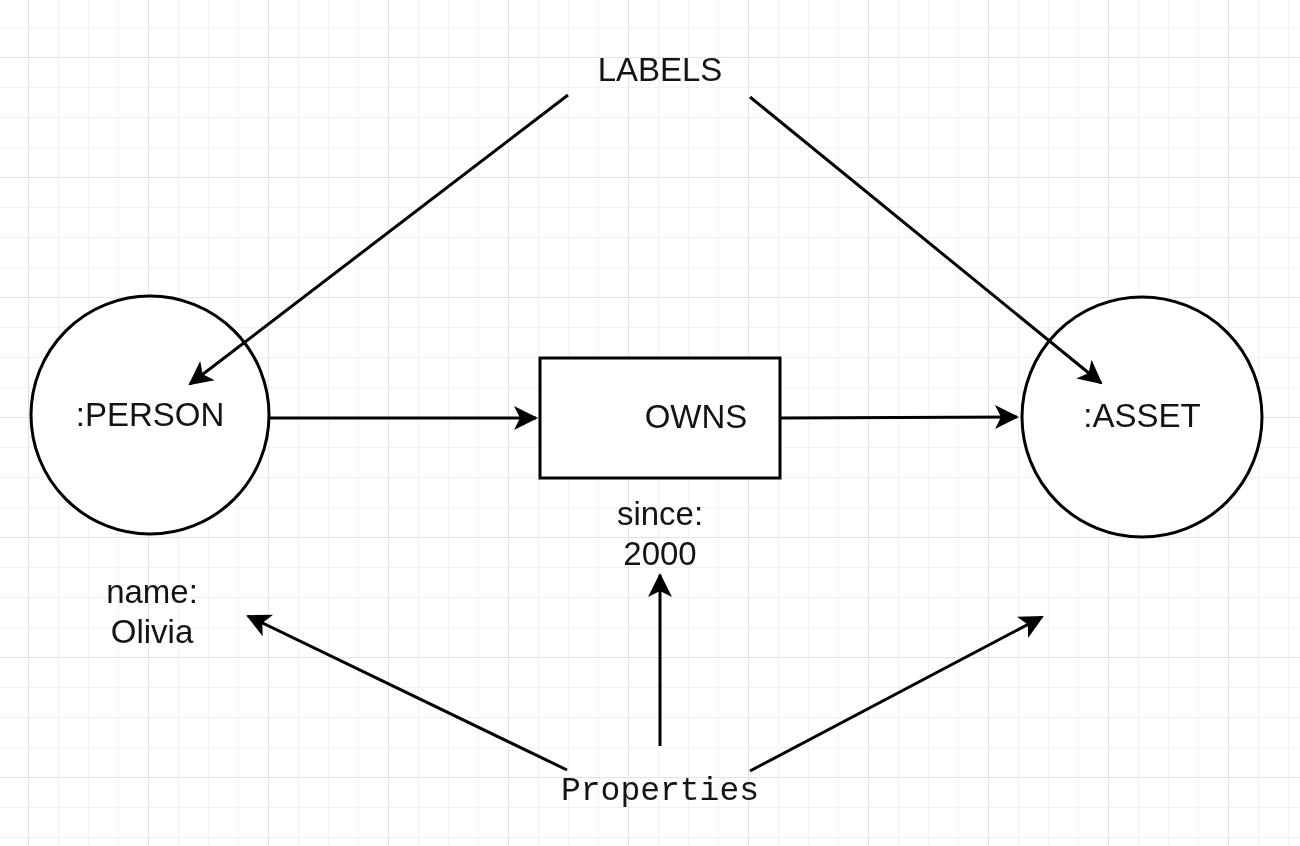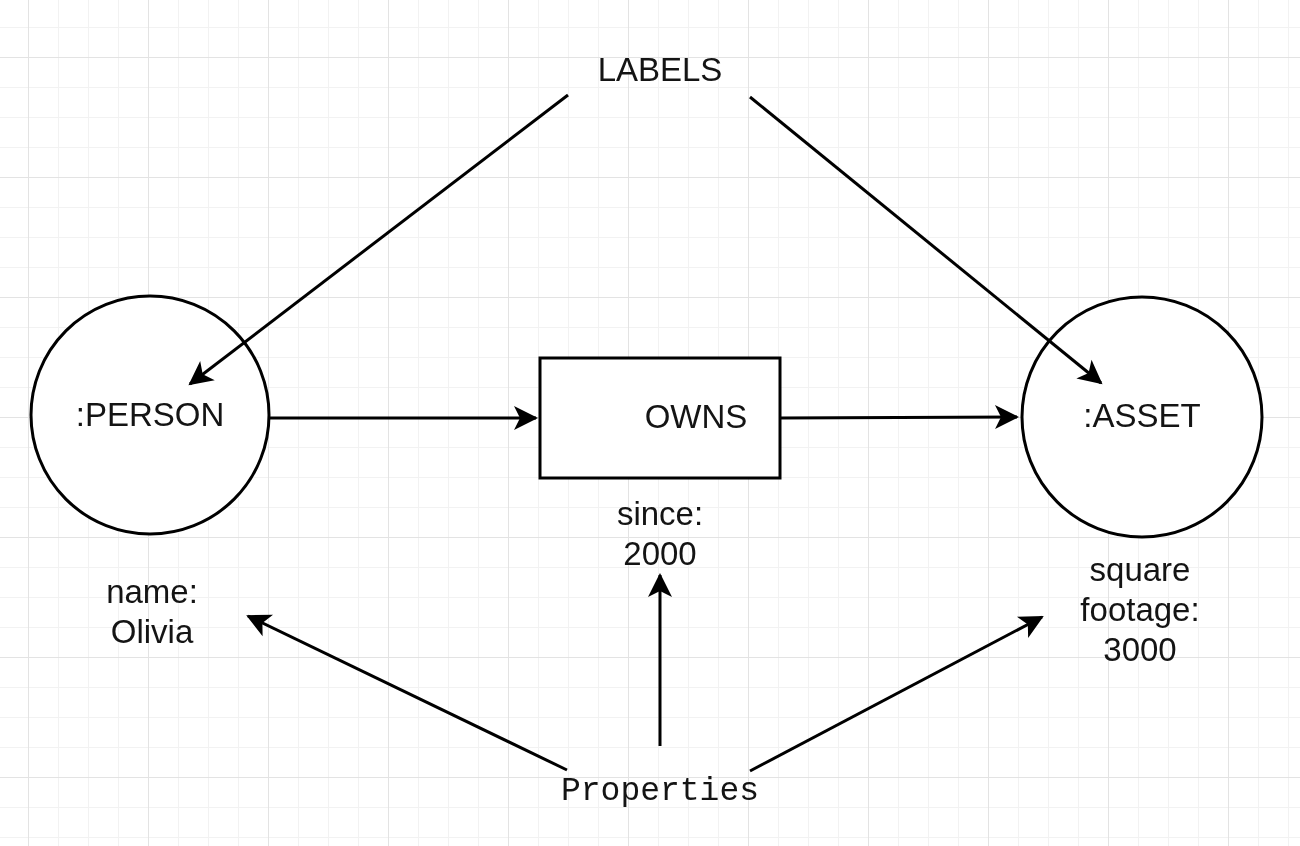--- a/index.html
+++ b/index.html
@@ -93,19 +93,16 @@
   <div class="txt centered" style="left:660px; top:417px;margin-left:36px;">OWNS</div>
 
   <div class="txt centered" style="left:1142px; top:416px;">:ASSET</div>
 
   <div class="txt" style="left:660px; top:494px;">since:
 2000</div>
 
   <div class="txt" style="left:152px; top:572px;">name:
 Olivia</div>
 
-  <div class="txt" style="left:1140px; top:550px;">square
-footage:
-3000</div>
 
   <div class="txt" style="left:660px; top:772px;font-family:Liberation Mono, monospace;">Properties</div>
 
 </div>
 
 </body></html>

